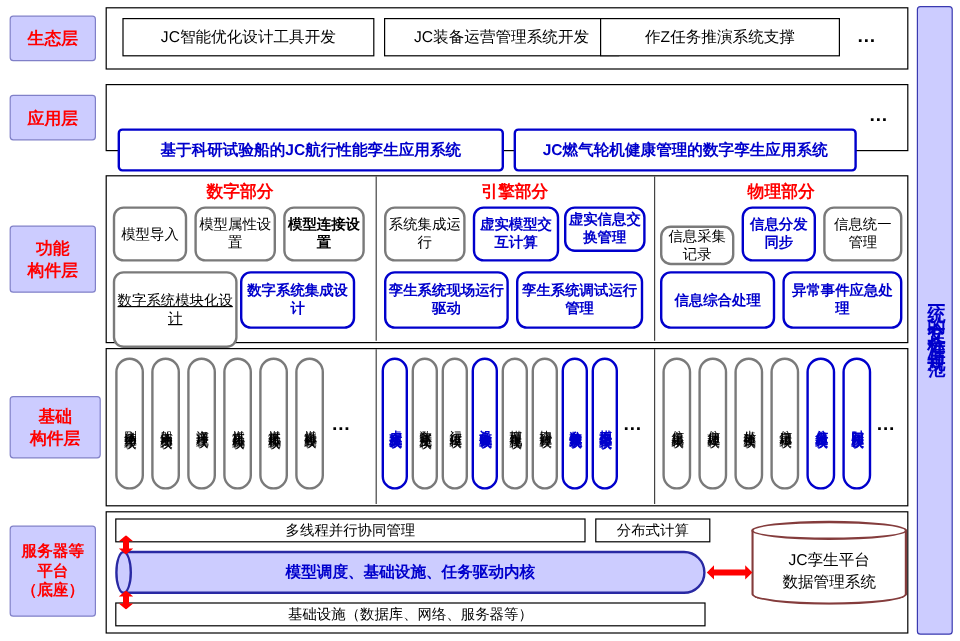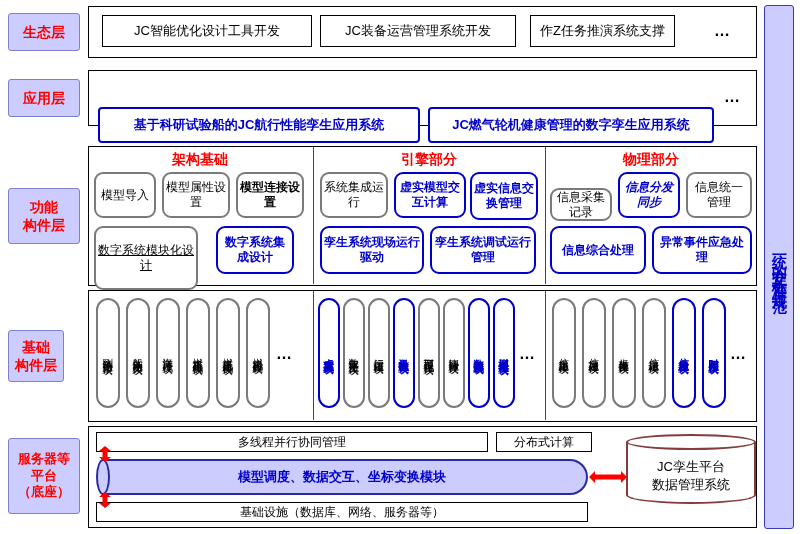--- a/index.html
+++ b/index.html
@@ -62,59 +62,59 @@
 <div class="canvas">
 
   <div class="right-bar">
     <span class="vtext">统一的交互标准与规范</span>
   </div>
 
   <div class="section" style="left:88px; top:6px; width:669px; height:52px;"></div>
   <div class="layer-label" style="left:8px; top:13px; width:72px; height:38px;">生态层</div>
   <div class="wbox" style="left:102px; top:15px; width:210px; height:32px;">JC智能优化设计工具开发</div>
   <div class="wbox" style="left:320px; top:15px; width:196px; height:32px;">JC装备运营管理系统开发</div>
-  <div class="wbox" style="left:530px; top:15px; width:145px; height:32px;">作Z任务推演系统支撑</div>
+  <div class="wbox" style="left:500px; top:15px; width:200px; height:32px;">作Z任务推演系统支撑</div>
   <div class="dots" style="left:714px; top:22px;">…</div>
 
   <div class="section" style="left:88px; top:70px; width:669px; height:56px;"></div>
   <div class="layer-label" style="left:8px; top:79px; width:72px; height:38px;">应用层</div>
   <div class="wbox bluebox" style="left:98px; top:79px; width:322px; height:36px;">基于科研试验船的JC航行性能孪生应用系统</div>
   <div class="wbox bluebox" style="left:428px; top:79px; width:286px; height:36px;">JC燃气轮机健康管理的数字孪生应用系统</div>
   <div class="dots" style="left:724px; top:88px;">…</div>
 
   <div class="section" style="left:88px; top:146px; width:669px; height:140px;"></div>
   <div class="layer-label" style="left:8px; top:188px; width:72px; height:56px;">功能
 构件层</div>
   <div class="vsep" style="left:313px; top:147px; height:137px;"></div>
   <div class="vsep" style="left:545px; top:147px; height:137px;"></div>
 
-  <div class="red-header" style="left:140px; top:151px; width:120px;">架构基础</div>
+  <div class="red-header" style="left:140px; top:151px; width:120px;">数字部分</div>
   <div class="red-header" style="left:369px; top:151px; width:120px;">引擎部分</div>
   <div class="red-header" style="left:591px; top:151px; width:120px;">物理部分</div>
 
   <div class="rbox" style="left:94px; top:172px; width:62px; height:46px;">模型导入</div>
   <div class="rbox" style="left:162px; top:172px; width:68px; height:46px;">模型属性设置</div>
   <div class="rbox" style="left:236px; top:172px; width:68px; height:46px;font-weight:bold;">模型连接设置</div>
   <div class="rbox" style="left:94px; top:226px; width:104px; height:64px;text-decoration:underline;">数字系统模块化设计</div>
-  <div class="rbox blue" style="left:216px; top:226px; width:78px; height:48px;">数字系统集成设计</div>
+  <div class="rbox blue" style="left:200px; top:226px; width:96px; height:48px;">数字系统集成设计</div>
 
   <div class="rbox" style="left:320px; top:172px; width:68px; height:46px;">系统集成运行</div>
   <div class="rbox blue" style="left:394px; top:172px; width:72px; height:46px;">虚实模型交互计算</div>
-  <div class="rbox blue" style="left:470px; top:172px; width:68px; height:48px;">虚实信息交换管理</div>
+  <div class="rbox blue" style="left:470px; top:172px; width:68px; height:38px;">虚实信息交换管理</div>
   <div class="rbox blue" style="left:320px; top:226px; width:104px; height:48px;">孪生系统现场运行驱动</div>
   <div class="rbox blue" style="left:430px; top:226px; width:106px; height:48px;">孪生系统调试运行管理</div>
 
   <div class="rbox" style="left:550px; top:172px; width:62px; height:33px;margin-top:16px;">信息采集记录</div>
-  <div class="rbox blue" style="left:618px; top:172px; width:62px; height:46px;font-style:italic;">信息分发同步</div>
+  <div class="rbox blue" style="left:618px; top:172px; width:62px; height:46px;">信息分发同步</div>
   <div class="rbox" style="left:686px; top:172px; width:66px; height:46px;">信息统一管理</div>
   <div class="rbox blue" style="left:550px; top:226px; width:96px; height:48px;">信息综合处理</div>
   <div class="rbox blue" style="left:652px; top:226px; width:100px; height:48px;">异常事件应急处理</div>
 
   <div class="section" style="left:88px; top:290px; width:669px; height:132px;"></div>
-  <div class="layer-label" style="left:8px; top:330px; width:56px; height:52px;">基础
+  <div class="layer-label" style="left:8px; top:330px; width:76px; height:52px;">基础
 构件层</div>
   <div class="vsep" style="left:313px; top:291px; height:129px;"></div>
   <div class="vsep" style="left:545px; top:291px; height:129px;"></div>
 
   <div class="pill" style="left:96px;">刚体动力学模块</div>
   <div class="pill" style="left:126px;">船体水动力模块</div>
   <div class="pill" style="left:156px;">海洋环境模块</div>
   <div class="pill" style="left:186px;">燃机高压机模块</div>
   <div class="pill" style="left:216px;">燃机低压机模块</div>
   <div class="pill" style="left:246px;">燃机容腔模块</div>
@@ -142,21 +142,21 @@
   <div class="layer-label" style="left:8px; top:438px; width:72px; height:76px; font-size:13px;">服务器等
 平台
 （底座）</div>
 
   <div class="wbox" style="left:96px; top:432px; width:392px; height:20px; font-size:12px;">多线程并行协同管理</div>
   <div class="wbox" style="left:496px; top:432px; width:96px; height:20px; font-size:12px;">分布式计算</div>
 
   <div class="kernel">
     <div class="kernel-body"></div>
     <div class="kernel-cap"></div>
-    <div class="kernel-text">模型调度、数据交互、坐标变换模块</div>
+    <div class="kernel-text">模型调度、基础设施、任务驱动内核</div>
   </div>
 
   <div class="wbox" style="left:96px; top:502px; width:492px; height:20px; font-size:12px;">基础设施（数据库、网络、服务器等）</div>
 
   <div class="db">
     <div class="db-top"></div>
     <div class="db-body"></div>
     <div class="db-text">JC孪生平台
 数据管理系统</div>
   </div>

